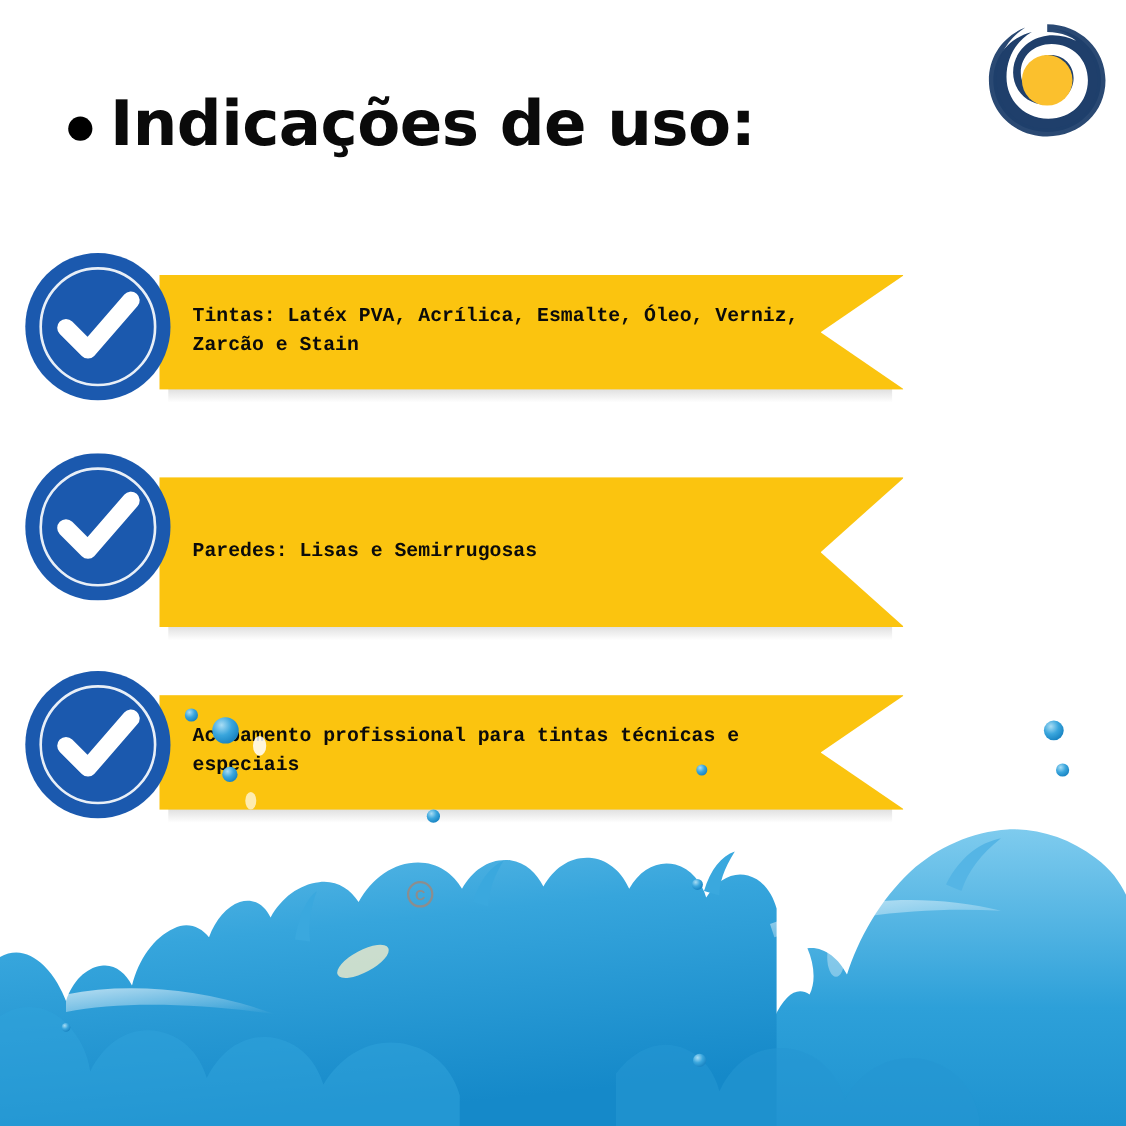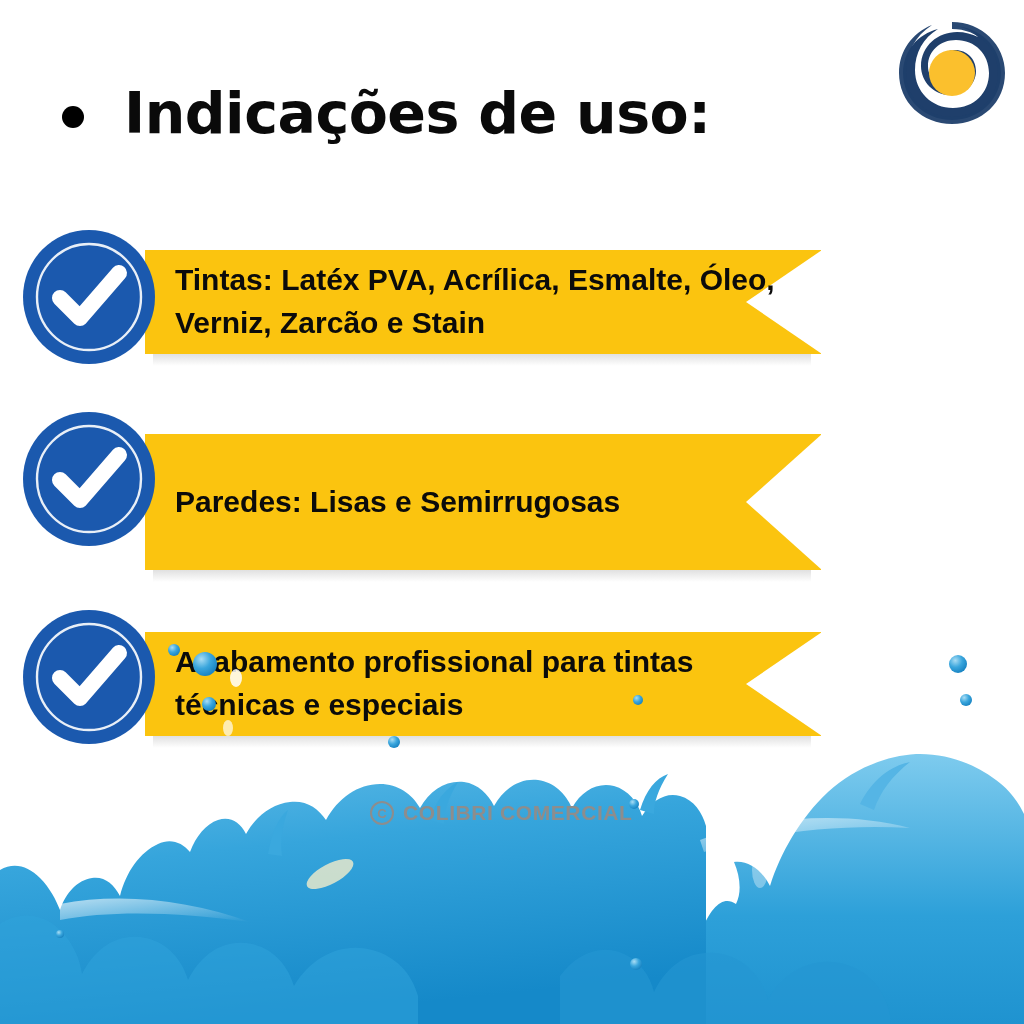--- a/index.html
+++ b/index.html
@@ -27,21 +27,21 @@
     height: 110px;
   }
 
   
   .title-row {
     position: absolute;
     top: 84px;
     left: 62px;
     display: flex;
     align-items: center;
-    gap: 40px;
+    gap: 16px;
   }
   .title-bullet {
     width: 22px;
     height: 22px;
     border-radius: 50%;
     background: #000000;
     flex: 0 0 auto;
     margin-top: 6px;
   }
   .title-text {
@@ -93,22 +93,22 @@
     left: 8px;
     right: 10px;
     bottom: -12px;
     height: 16px;
     background: linear-gradient(to bottom, rgba(120,120,120,0.30), rgba(120,120,120,0));
     z-index: 0;
   }
   .banner-text {
     position: relative;
     z-index: 2;
-    font-family: Liberation Sans, sans-serif;
-    font-size: 30px;
+    font-family: Liberation Mono, monospace;
+    font-size: 18px;
     font-weight: bold;
     color: #0b0b0b;
     line-height: 1.42;
     padding: 0 40px 0 30px;
     max-width: 600px;
   }
   .h1 { height: 136px; }
   .h2 { height: 104px; }
 
   
@@ -270,21 +270,20 @@
   <div class="check-circle cc-3">
     <svg viewBox="0 0 134 134" width="134" height="134" aria-hidden="true">
       <ellipse cx="67" cy="67" rx="66" ry="67" fill="#1b59ae"></ellipse>
       <ellipse cx="67" cy="67" rx="52" ry="53" fill="none" stroke="#ffffff" stroke-width="2.4" opacity="0.9"></ellipse>
       <path d="M38 68 L58 88 L97 43" fill="none" stroke="#ffffff" stroke-width="16" stroke-linecap="round" stroke-linejoin="round"></path>
     </svg>
   </div>
 
   <div class="watermark">
     <div class="wm-c">C</div>
-    <div class="wm-text">COLIBRI COMERCIAL</div>
   </div>
 
   <svg class="splash" viewBox="0 0 1024 420" preserveAspectRatio="none">
     <defs>
       <linearGradient id="wg" x1="0" y1="0" x2="0.3" y2="1">
         <stop offset="0%" stop-color="#5cb9e6"></stop>
         <stop offset="35%" stop-color="#36a5dc"></stop>
         <stop offset="100%" stop-color="#1589c9"></stop>
       </linearGradient>
       <linearGradient id="wg2" x1="0" y1="0" x2="0" y2="1">

